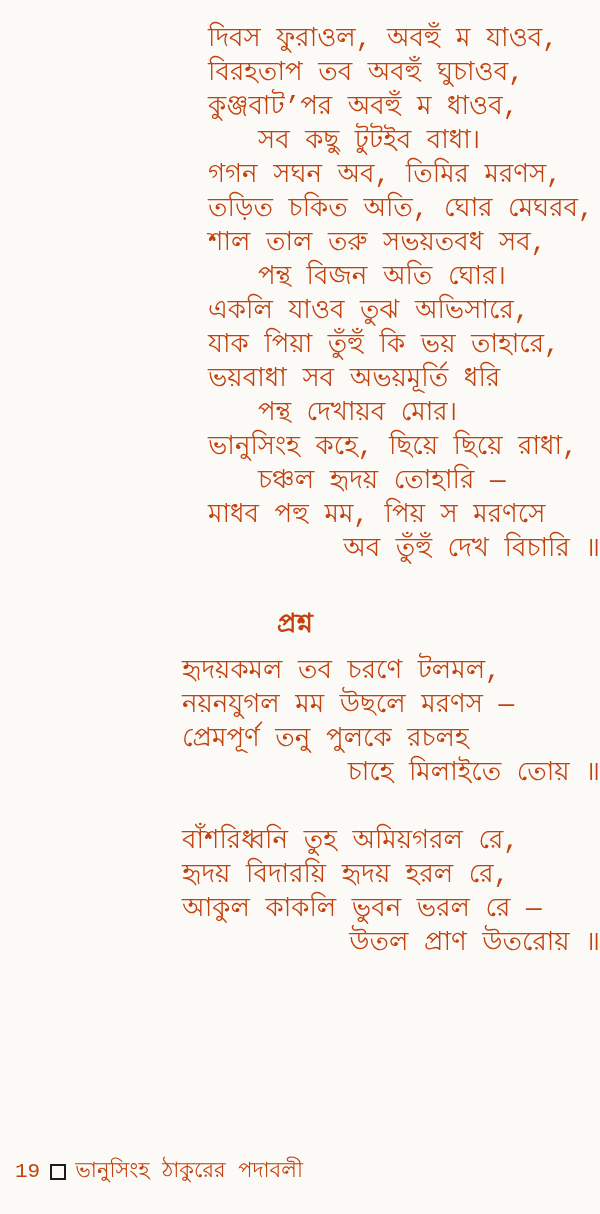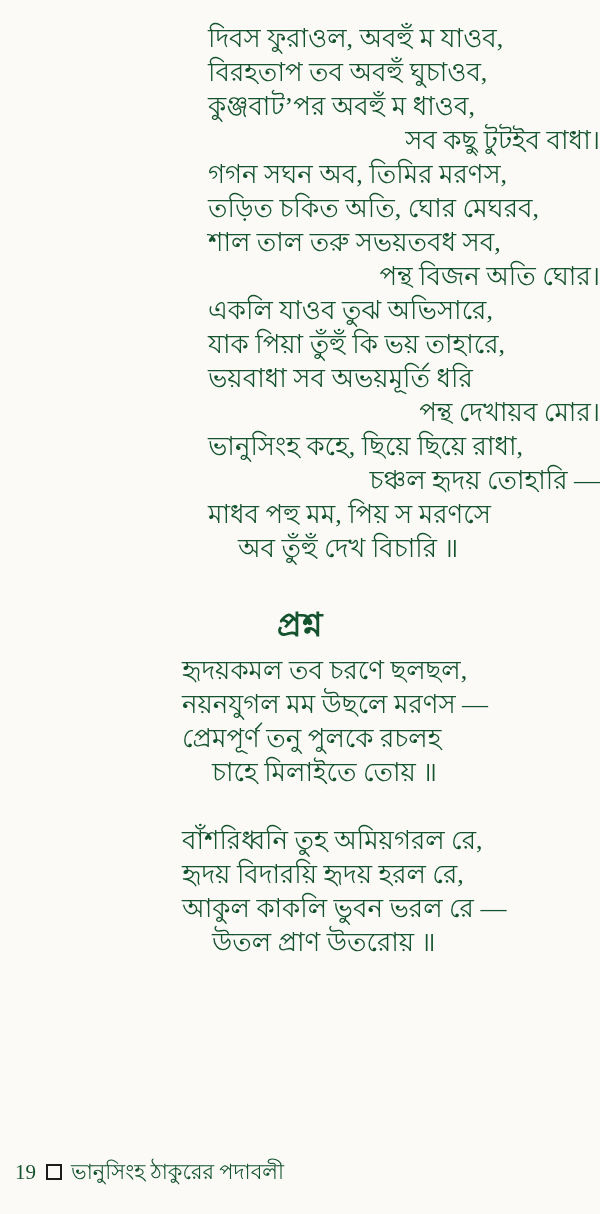--- a/index.html
+++ b/index.html
@@ -4,22 +4,22 @@
 <style>
   html, body {
     margin: 0;
     padding: 0;
   }
   .page {
     position: relative;
     width: 600px;
     height: 1214px;
     background: #fbfaf7;
-    color: #14532d;
-    font-family: Liberation Serif, serif;
+    color: #c2410c;
+    font-family: Liberation Mono, monospace;
     overflow: hidden;
   }
   .poem-area {
     position: absolute;
     top: 0;
     left: 0;
     right: 0;
   }
   .line {
     font-size: 26px;
@@ -30,26 +30,26 @@
   .part1 {
     margin-top: 22px;
     padding-left: 208px;
   }
   .part2 {
     padding-left: 182px;
   }
   .part2 .stanza {
     margin-bottom: 34px;
   }
-  .indent-lg { margin-left: 50px; text-align: right; }
-  .indent-md { margin-left: 30px; }
+  .indent-lg { margin-left: 50px; }
+  .indent-md { margin-left: 30px; text-align: right; }
   .indent-sm { margin-left: 9px; }
   .section-heading {
     margin: 42px 0 12px 277px;
-    font-size: 33px;
+    font-size: 26px;
     line-height: 34px;
     font-weight: bold;
   }
   .page-footer {
     position: absolute;
     top: 1159px;
     left: 15px;
     font-size: 21px;
     line-height: 26px;
     white-space: nowrap;
@@ -95,21 +95,21 @@
         <div class="line indent-lg">চঞ্চল হৃদয় তোহারি —</div>
         <div class="line">মাধব পহু মম, পিয় স মরণসে</div>
         <div class="line indent-md">অব তুঁহুঁ দেখ বিচারি ॥</div>
       </div>
     </section>
 
     <h2 class="section-heading">প্রশ্ন</h2>
 
     <section class="part2">
       <div class="stanza">
-        <div class="line">হৃদয়কমল তব চরণে ছলছল,</div>
+        <div class="line">হৃদয়কমল তব চরণে টলমল,</div>
         <div class="line">নয়নযুগল মম উছলে মরণস —</div>
         <div class="line">প্রেমপূর্ণ তনু পুলকে রচলহ</div>
         <div class="line indent-md">চাহে মিলাইতে তোয় ॥</div>
       </div>
       <div class="stanza">
         <div class="line">বাঁশরিধ্বনি তুহ অমিয়গরল রে,</div>
         <div class="line">হৃদয় বিদারয়ি হৃদয় হরল রে,</div>
         <div class="line">আকুল কাকলি ভুবন ভরল রে —</div>
         <div class="line indent-md">উতল প্রাণ উতরোয় ॥</div>
       </div>

